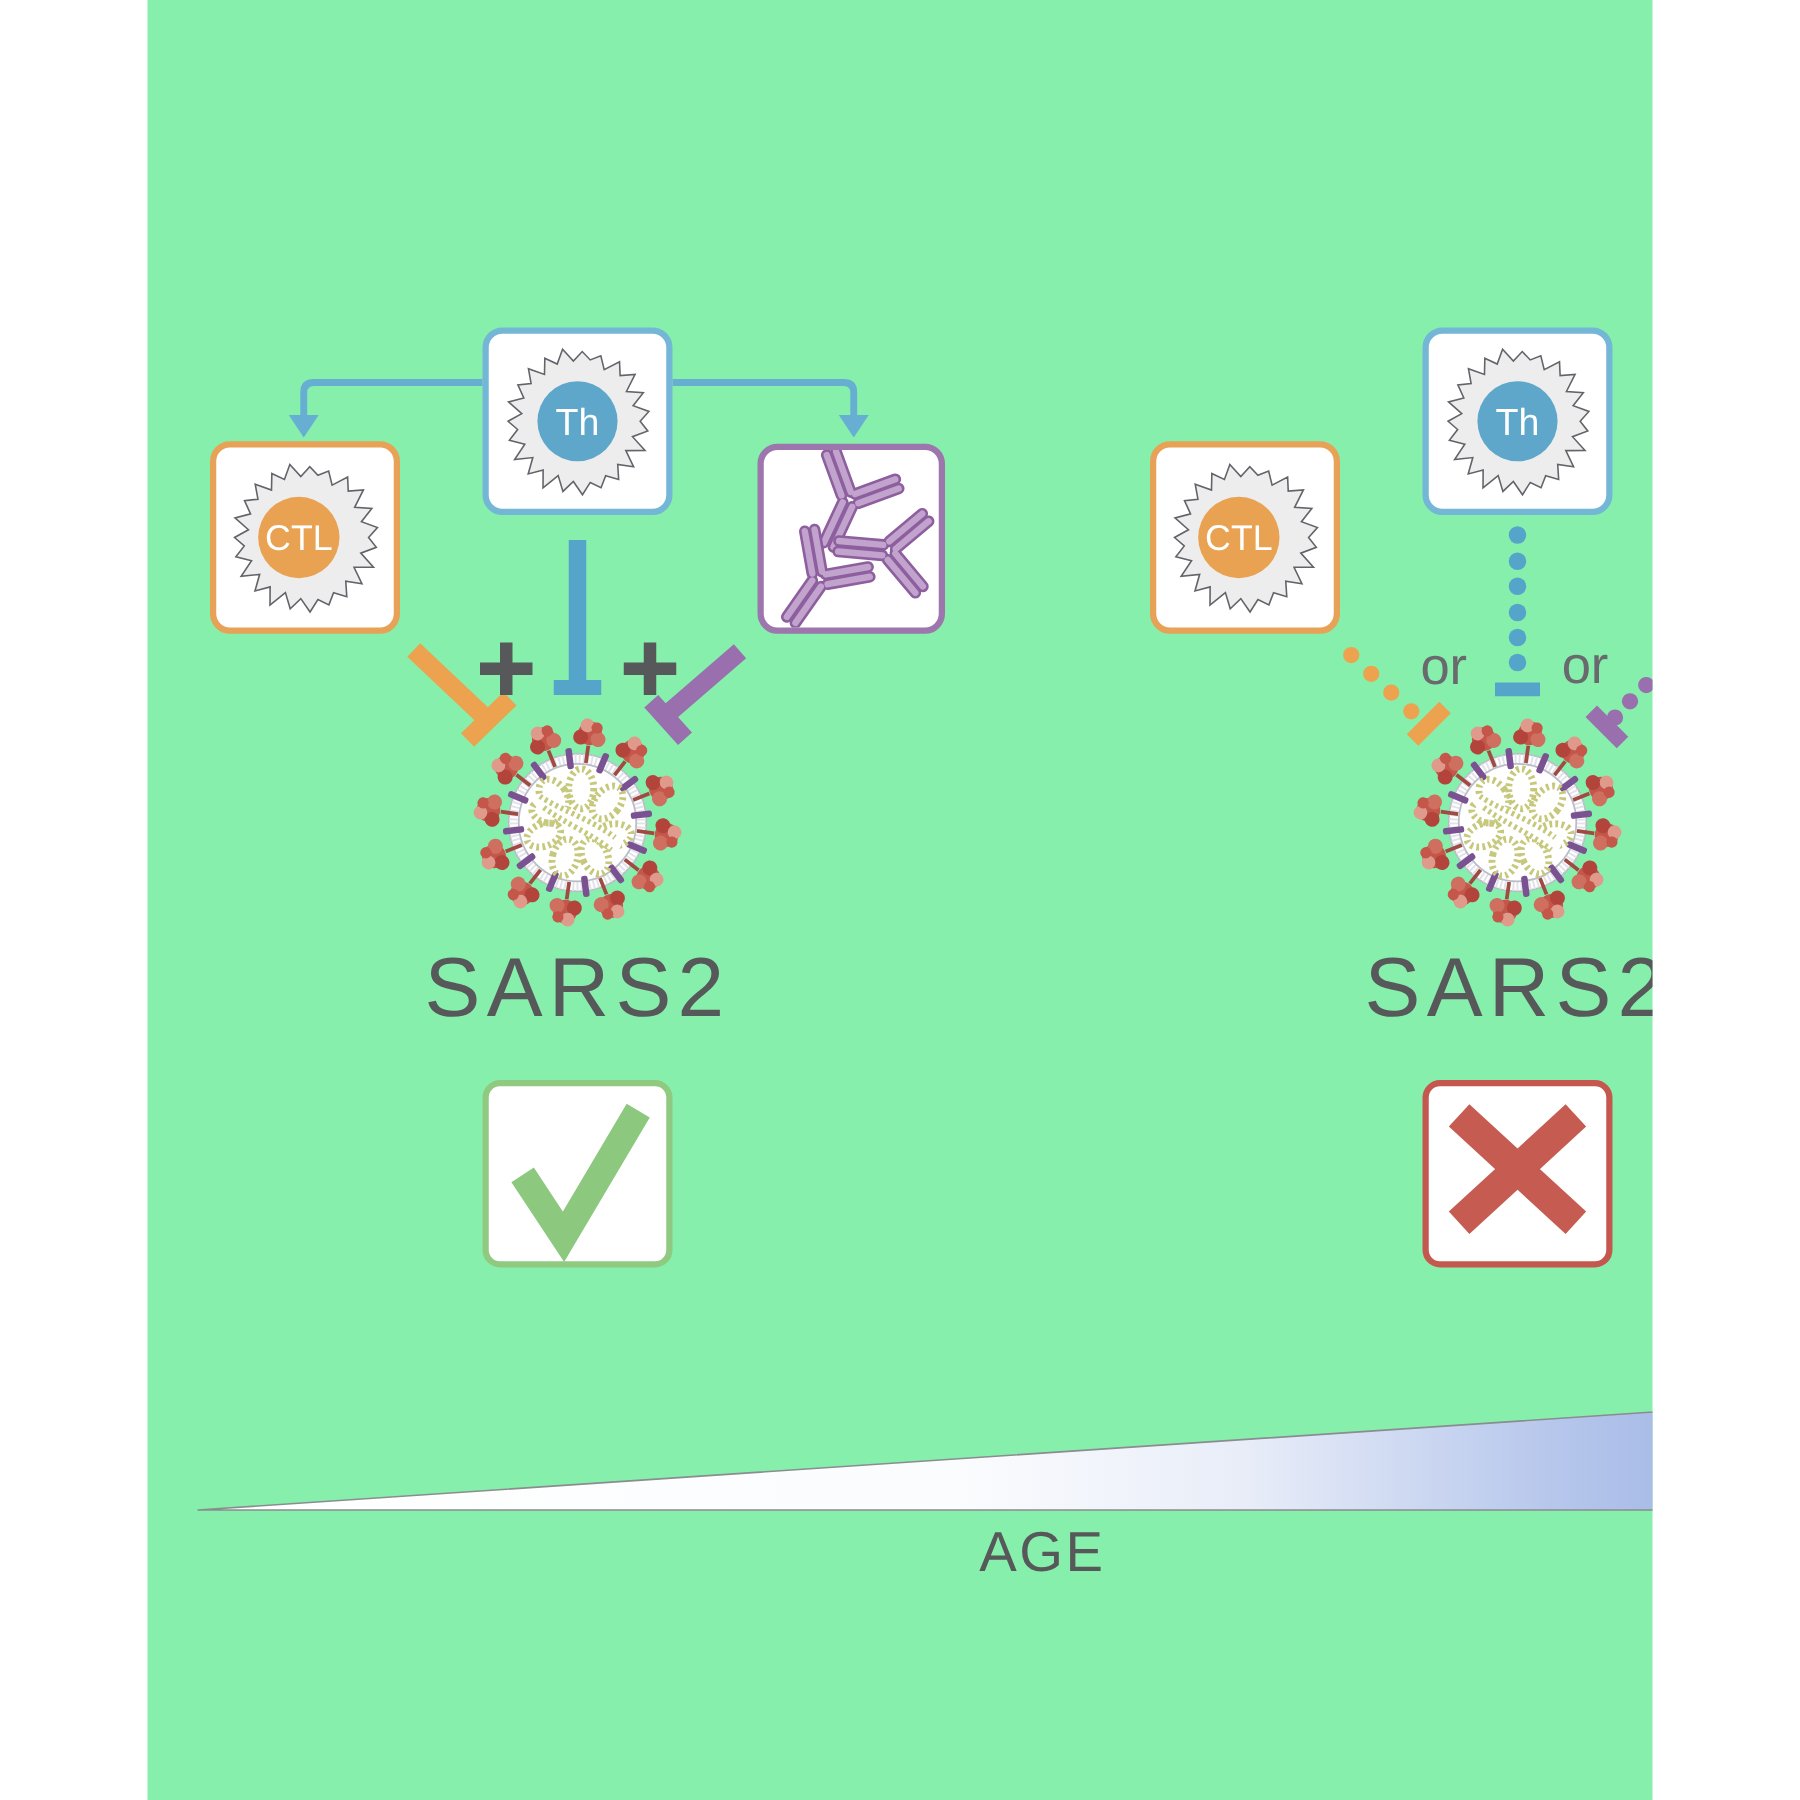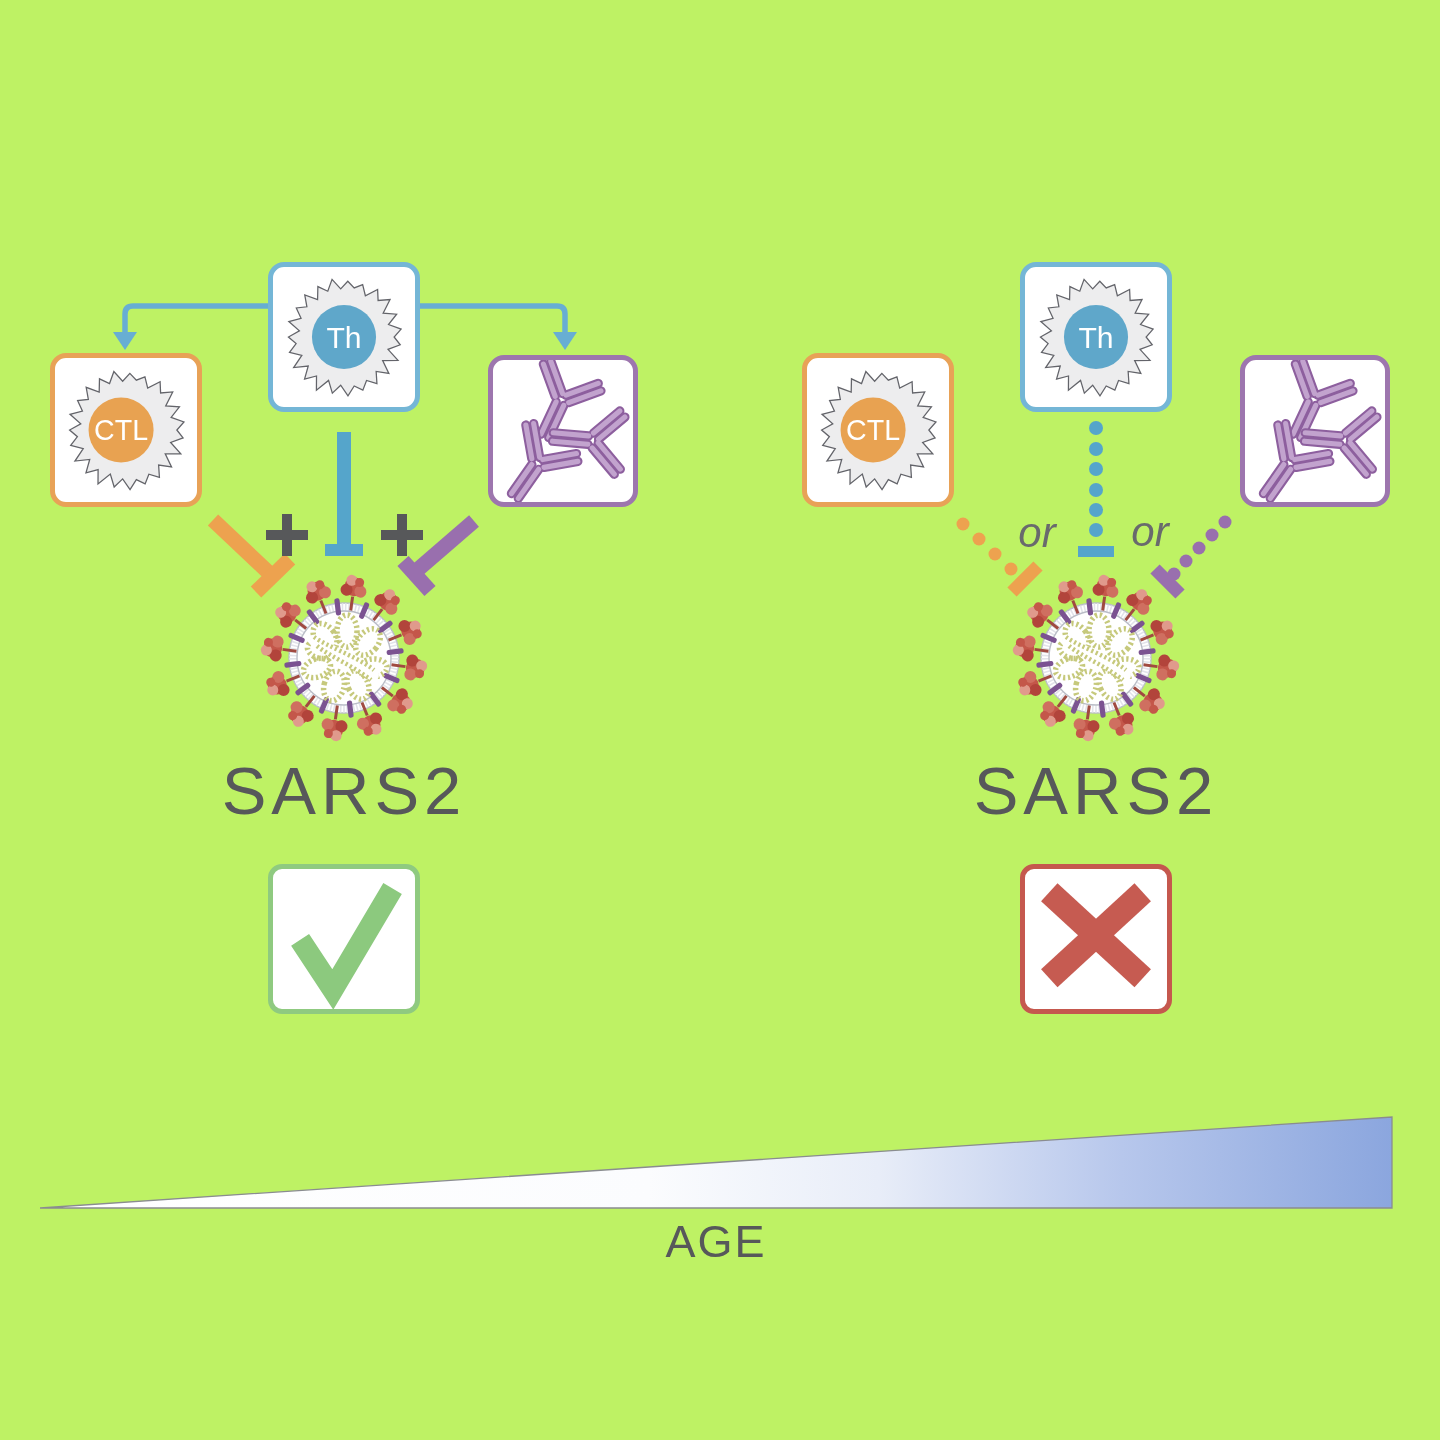--- a/index.html
+++ b/index.html
@@ -1,17 +1,17 @@
 <!DOCTYPE html>
 <html><head>
 <meta charset="utf-8">
 <style>
   html,body{margin:0;padding:0;background:#ffffff;}
   .canvas{
-    position:relative;width:1440px;height:1440px;margin:0 auto;background:#bef264;
+    position:relative;width:1204px;height:1440px;margin:0 auto;background:#86efac;
     font-family:"Liberation Sans",sans-serif;overflow:hidden;
   }
   .overlay{position:absolute;left:0;top:0;width:1440px;height:1440px;}
   .box{
     position:absolute;background:#ffffff;border-radius:16px;box-sizing:border-box;
     display:flex;align-items:center;justify-content:center;
   }
   .box-blue{border:5px solid #74b6d6;}
   .box-orange{border:5px solid #e8a257;}
   .box-purple{border:5px solid #9d76ae;}
@@ -26,21 +26,21 @@
   .check-box{left:268px;top:864px;width:152px;height:150px;}
   .x-box{left:1020px;top:864px;width:152px;height:150px;}
   .sars2{
     position:absolute;top:752px;transform:translateX(-50%);
     font-size:67px;letter-spacing:5px;color:#57585a;white-space:nowrap;
   }
   .sars2-left{left:344px;}
   .sars2-right{left:1096px;}
   .or-label{
     position:absolute;transform:translate(-50%,-50%);
-    font-size:42px;color:#696a6d;white-space:nowrap;font-style:italic;
+    font-size:42px;color:#696a6d;white-space:nowrap;
   }
   .or-1{left:1037px;top:533px;}
   .or-2{left:1150px;top:532px;}
   .age-label{
     position:absolute;left:716px;top:1216px;transform:translateX(-50%);
     font-size:45px;letter-spacing:2px;color:#57585a;
   }
   .nucleus-label{fill:#ffffff;font-family:"Liberation Sans",sans-serif;}
 </style>
 </head>

